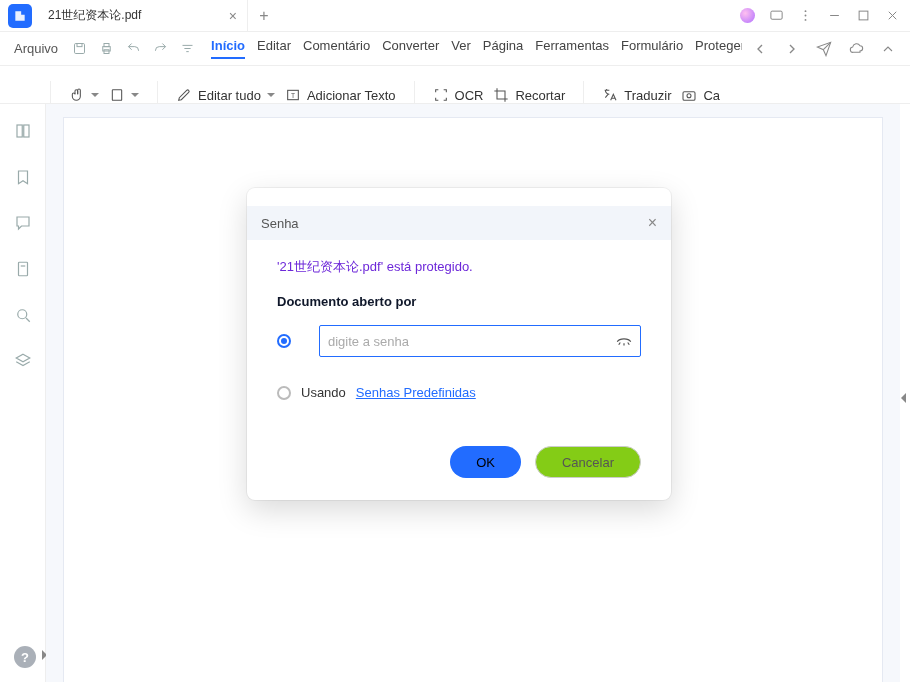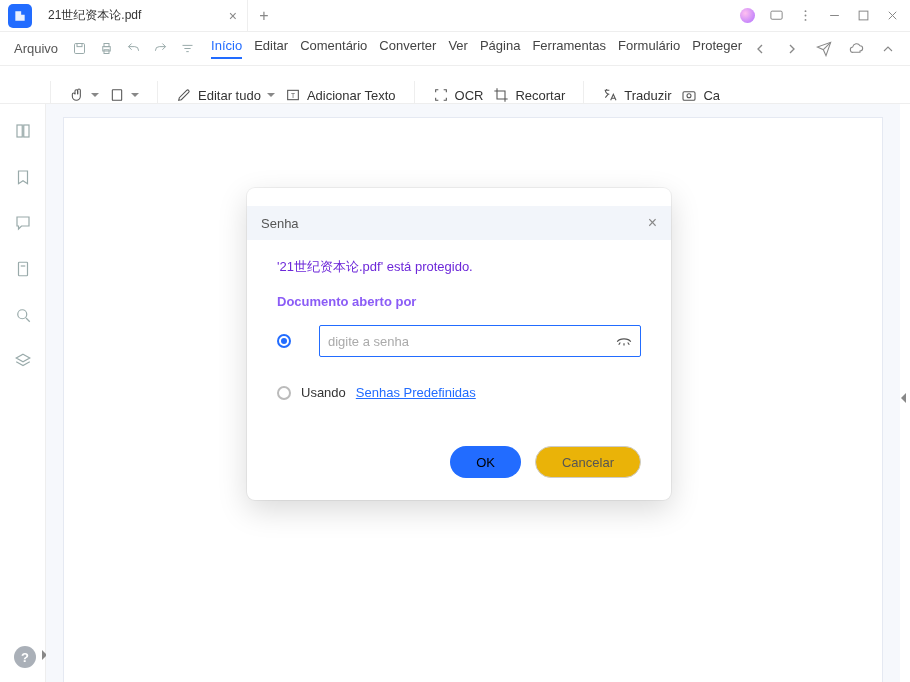--- a/index.html
+++ b/index.html
@@ -18,21 +18,21 @@
 .title-icons span, .title-icons svg { color: #777; width: 15px; height: 15px; display: inline-flex; align-items: center; justify-content: center; }
 .avatar { width: 20px; height: 20px; border-radius: 50%; background: radial-gradient(circle at 35% 35%, #ffc0f0, #b070ff); }
 
 
 .menubar { height: 34px; display: flex; align-items: center; gap: 10px; padding: 0 14px; border-bottom: 1px solid #eee; }
 .menubar .file-menu { color: #555; margin-right: 4px; }
 .qicons { display: flex; gap: 12px; color: #9aa; }
 .qicons svg { width: 15px; height: 15px; }
 .menu-tabs { display: flex; gap: 12px; margin-left: 6px; flex: 1; overflow: hidden; }
 .menu-tabs span { color: #444; cursor: pointer; white-space: nowrap; }
-.menu-tabs .active { color: #226cff; font-weight: 400; }
+.menu-tabs .active { color: #226cff; font-weight: 700; }
 .menu-tabs .active::after { content: ""; display: block; height: 2px; background: #226cff; margin-top: 4px; }
 .menu-right { display: flex; gap: 16px; color: #888; align-items: center; }
 .menu-right svg { width: 16px; height: 16px; }
 
 
 .toolbar { height: 38px; display: flex; align-items: flex-end; padding: 0 14px; gap: 10px; border-bottom: 1px solid #eee; }
 .tb-group { display: flex; align-items: center; gap: 18px; }
 .tb-sep { width: 1px; height: 22px; background: #eee; margin: 0 8px; }
 .tb-btn { display: flex; align-items: center; gap: 6px; color: #333; white-space: nowrap; }
 .tb-btn svg { width: 16px; height: 16px; stroke: #555; fill: none; stroke-width: 1.6; }
@@ -47,35 +47,35 @@
 .page { position: absolute; left: 18px; right: 18px; top: 14px; bottom: 0; background: #fff; box-shadow: 0 0 0 1px #e5e9f2; }
 .rightbar { width: 10px; position: relative; }
 .right-expander { position: absolute; top: 50%; width: 0; height: 0; border-top: 5px solid transparent; border-bottom: 5px solid transparent; border-right: 5px solid #888; left: 1px; }
 .help-btn { position: absolute; left: 14px; bottom: 14px; width: 22px; height: 22px; border-radius: 50%; background: #aab0b8; color: #fff; display: flex; align-items: center; justify-content: center; font-weight: bold; }
 
 
 .dialog { position: absolute; left: 247px; top: 188px; width: 424px; background: #fff; border-radius: 8px; box-shadow: 0 10px 30px rgba(0,0,0,.15), 0 0 0 1px rgba(0,0,0,.05); overflow: hidden; }
 .dialog-head { height: 34px; background: #f2f5fa; display: flex; align-items: center; padding: 0 14px; justify-content: space-between; color: #555; margin-top: 18px; }
 .dialog-body { padding: 18px 30px 22px; }
 .dlg-msg { color: #6d28d9; margin-bottom: 18px; font-size: 13px; }
-.dlg-sub { font-weight: 600; color: #8b5cf6; margin-bottom: 16px; }
+.dlg-sub { font-weight: 600; color: #0f172a; margin-bottom: 16px; }
 .dlg-row { display: flex; align-items: center; gap: 28px; margin-bottom: 28px; justify-content: flex-end; }
 .radio { width: 14px; height: 14px; border: 2px solid #226cff; border-radius: 50%; display: flex; align-items: center; justify-content: center; }
 .radio.on::after { content: ""; width: 6px; height: 6px; background: #226cff; border-radius: 50%; }
 .radio.off { border-color: #bbb; }
 .pass-wrap { flex: 1; position: relative; }
 .pass-input { width: 100%; height: 32px; border: 1.5px solid #226cff; outline: none; padding: 0 30px 0 8px; font-size: 13px; color: #333; border-radius: 2px; }
 .pass-input::placeholder { color: #aaa; }
 .eye { position: absolute; right: 8px; top: 50%; transform: translateY(-50%); width: 18px; height: 18px; stroke: #555; fill: none; }
 .using-row { display: flex; align-items: center; gap: 10px; margin-bottom: 46px; font-size: 13px; }
 .using-link { color: #226cff; text-decoration: underline; text-align: center; }
 .dlg-actions { display: flex; justify-content: flex-end; gap: 14px; }
 .btn { height: 32px; padding: 0 26px; border-radius: 16px; font-size: 13px; cursor: pointer; }
 .btn-primary { background: #226cff; color: #000000; border: none; }
-.btn-secondary { background: #eab308; color: #555; border: 1px solid #ccc; }
+.btn-secondary { background: #84cc16; color: #555; border: 1px solid #ccc; }
 </style>
 </head>
 <body>
 
 <div class="titlebar">
   <div class="app-logo">
     <svg viewBox="0 0 24 24">
         <path d="M4 4h10l6 6v10H4z M14 4v6h6" fill="#fff" opacity=".9"></path>
       </svg>
   </div>

